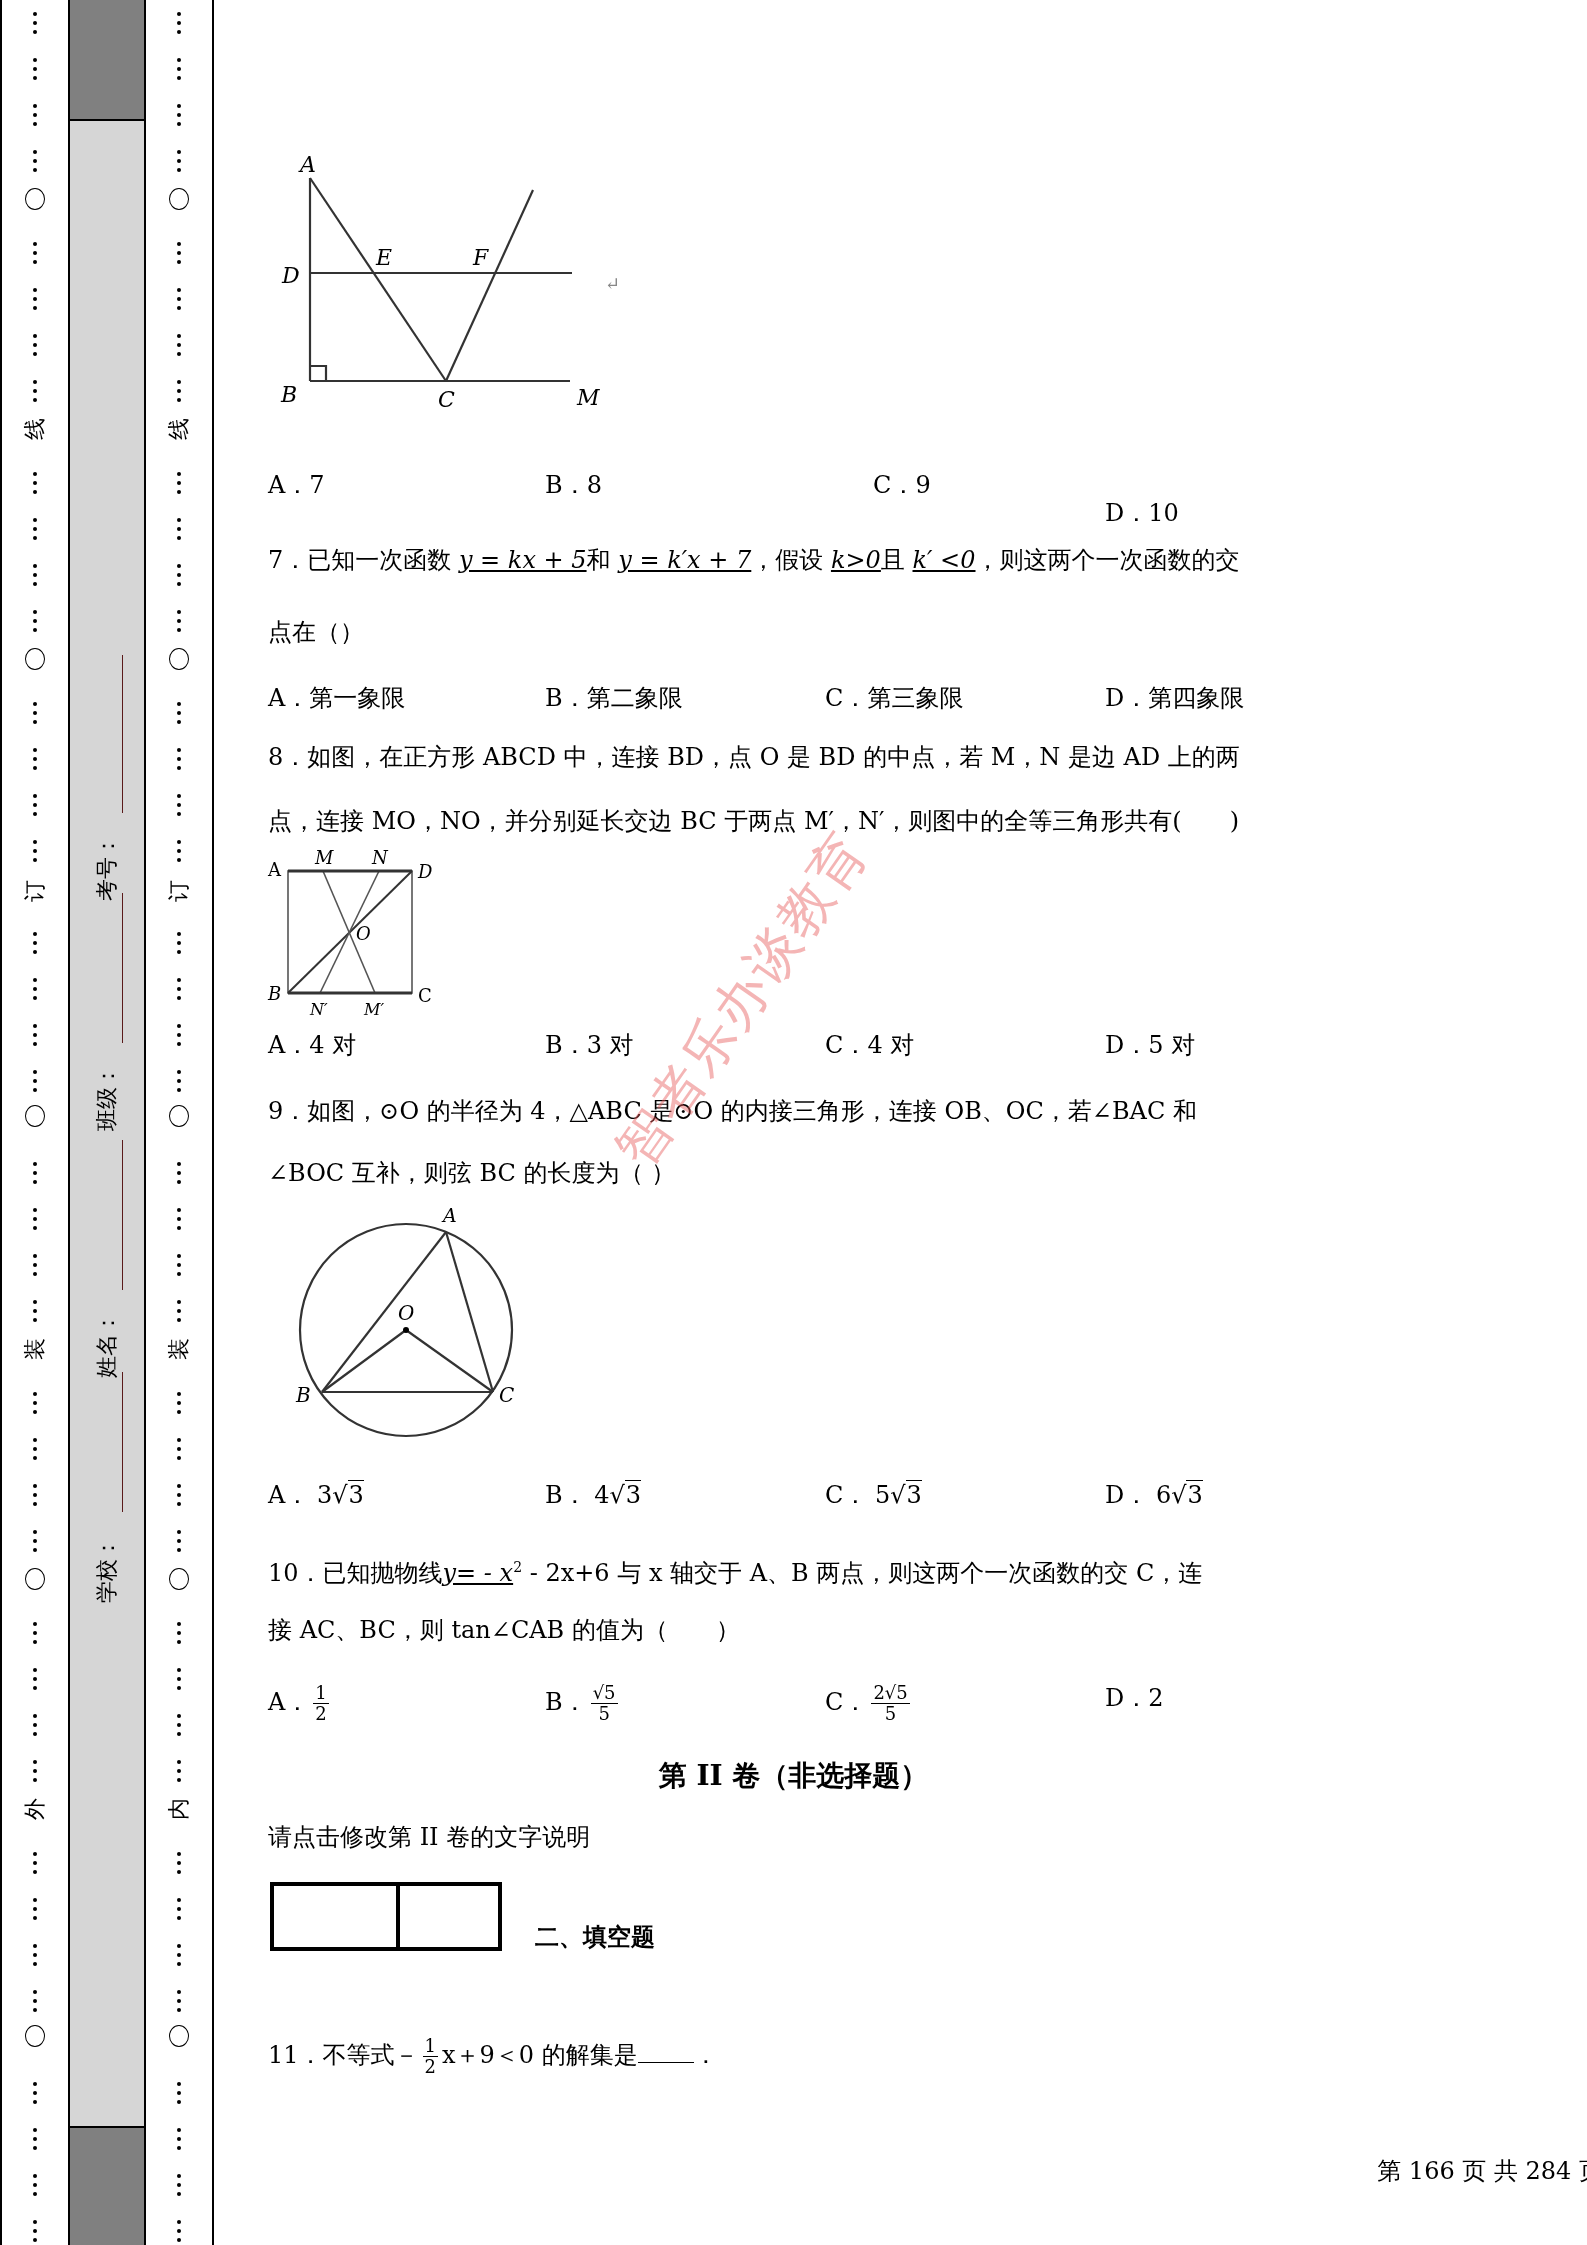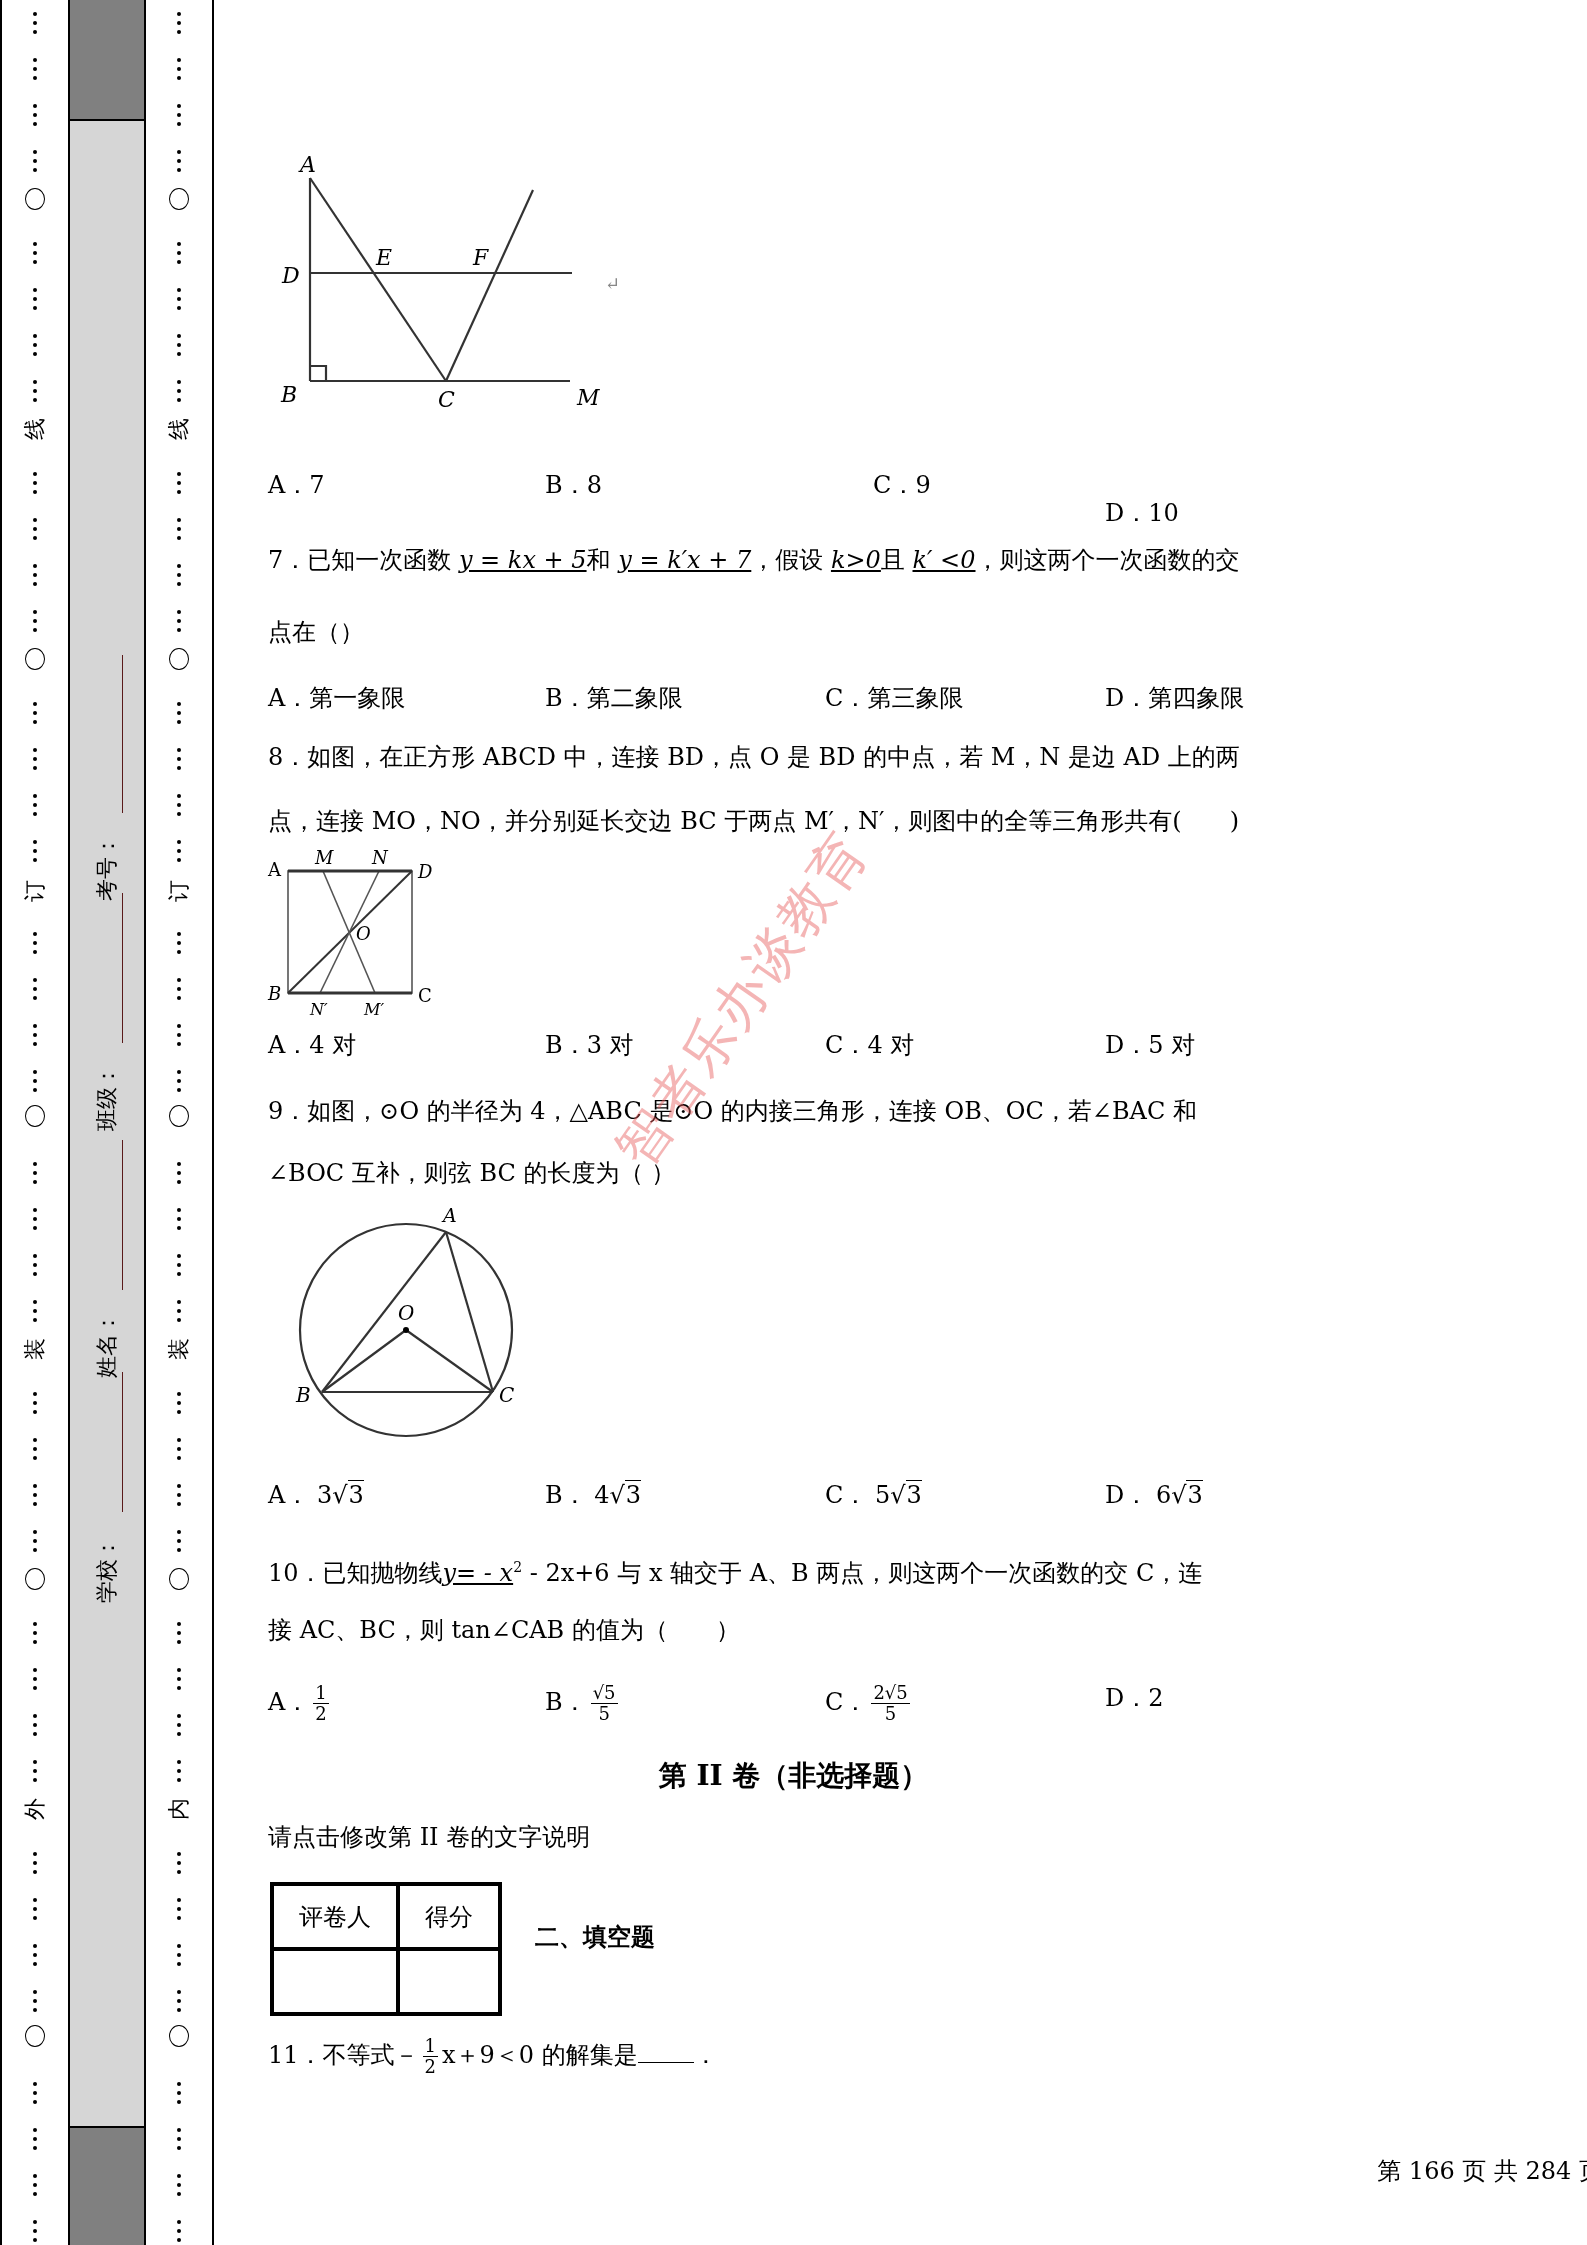--- a/index.html
+++ b/index.html
@@ -586,24 +586,20 @@
 <div class="opt" style="left:268px;top:1683px"><span>A．</span><span class="frac"><span class="num">1</span><span>2</span></span></div>
 <div class="opt" style="left:545px;top:1683px"><span>B．</span><span class="frac"><span class="num">√5</span><span>5</span></span></div>
 <div class="opt" style="left:825px;top:1683px"><span>C．</span><span class="frac"><span class="num">2√5</span><span>5</span></span></div>
 <div class="opt" style="left:1105px;top:1683px"><span>D．</span><span>2</span></div>
 
 <div class="section-title">第 II 卷（非选择题）</div>
 <div class="txt" style="left:268px;top:1822px">请点击修改第 II 卷的文字说明</div>
 
 <table class="score-table">
   <tbody>
-      <tr>
-    <td>评卷人</td>
-    <td class="w2">得分</td>
-  </tr>
   <tr>
     <td></td>
     <td class="w2"></td>
   </tr>
 </tbody>
   </table>
 <div class="txt" style="left:535px;top:1922px;font-weight:bold;font-family:'DejaVu Sans','Liberation Sans',sans-serif">二、填空题</div>
 
 <div class="txt" style="left:268px;top:2036px">
   <span>11．</span><span>不等式－</span><span class="frac"><span class="num">1</span><span>2</span></span><span>x＋9＜0 的解集是</span><span class="blank"></span><span>．</span>

